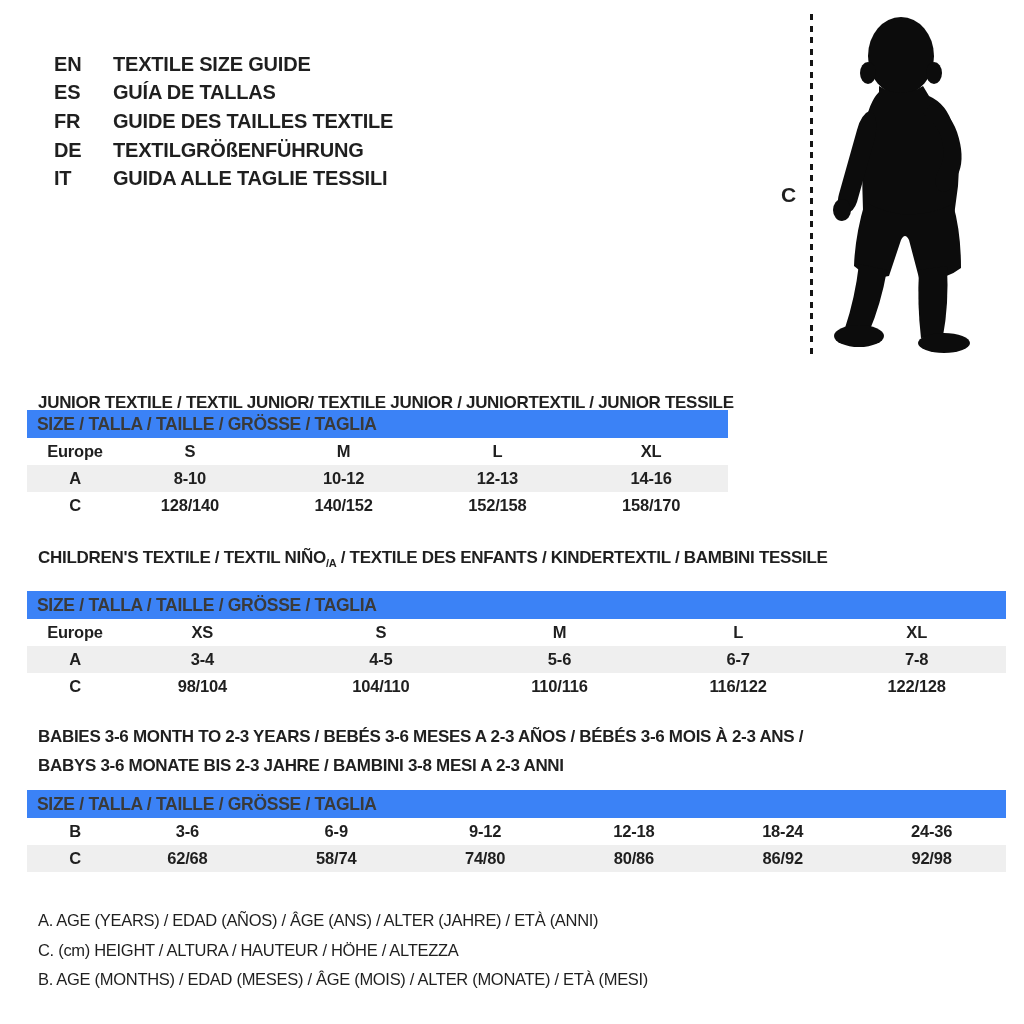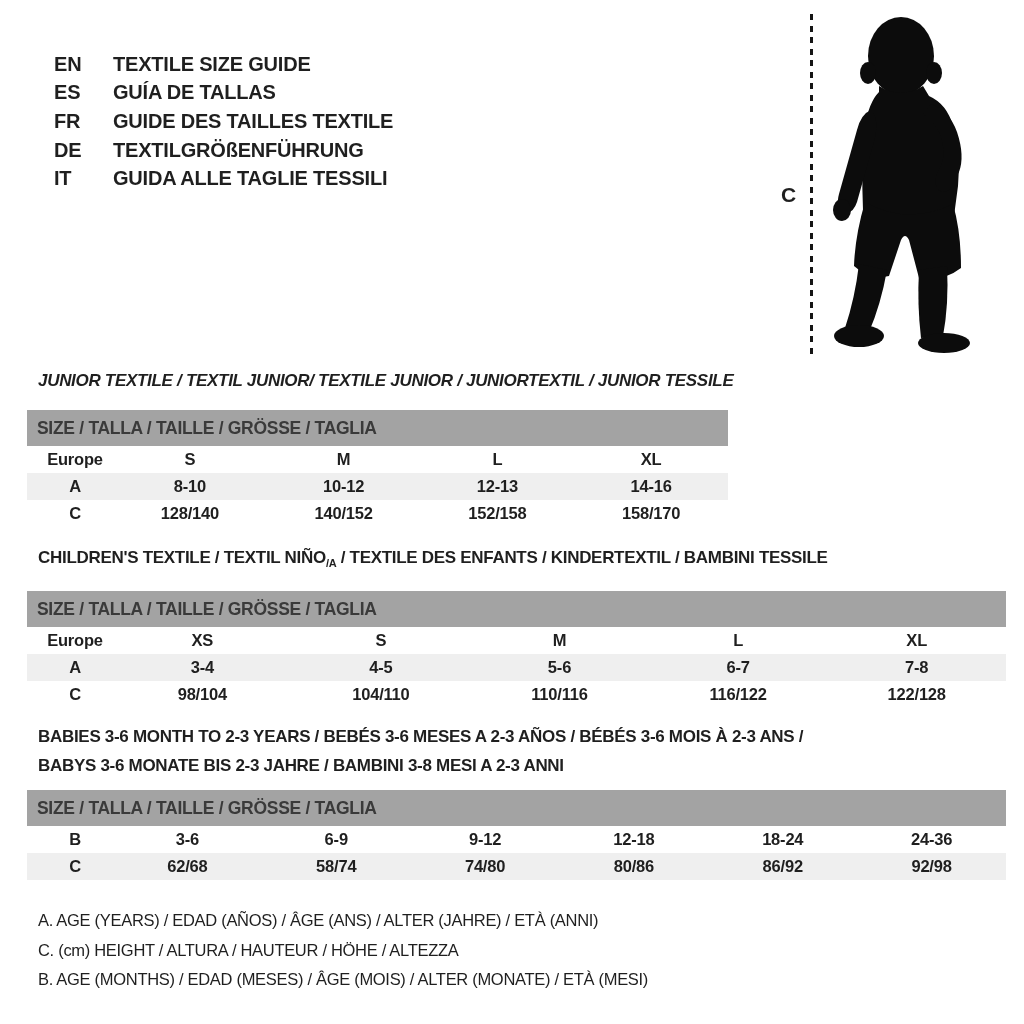--- a/index.html
+++ b/index.html
@@ -23,32 +23,32 @@
   
   .measure-line {
     left: 810px; top: 14px; width: 3px; height: 340px;
     background: repeating-linear-gradient(to bottom, #151515 0 6px, transparent 6px 11.5px);
   }
   .height-label-c { left: 781px; top: 183px; font-size: 21px; font-weight: 700; }
   .baby-figure { left: 827px; top: 14px; }
 
   
   .section-title { font-size: 17px; font-weight: 700; white-space: nowrap; letter-spacing: -0.3px; }
-  .title-junior { left: 38px; top: 371px; font-style: italic; }
+  .title-junior { left: 38px; top: 393px; }
   .title-children { left: 38px; top: 548px; }
   .title-babies { left: 38px; top: 722px; line-height: 29px; }
   .sub-small { font-size: 11px; vertical-align: sub; font-weight: 700; }
 
   
   .size-table { left: 27px; }
   .t-junior { top: 410px; width: 701px; }
   .t-children { top: 591px; width: 979px; }
   .t-babies { top: 790px; width: 979px; }
   .t-head {
-    height: 36px; background: #a3a3a3; display: flex; align-items: center;
+    height: 28px; background: #3b82f6; display: flex; align-items: center;
     padding-left: 10px; font-size: 17.5px; font-weight: 700; color: #3a3a3a;
     letter-spacing: -0.3px;
   }
   .t-row { display: grid; height: 27px; align-items: center; font-size: 16.5px; font-weight: 700; }
   .t-row.alt { background: #efefef; }
   .cols4 { grid-template-columns: 86px repeat(4, 1fr); }
   .cols5 { grid-template-columns: 86px repeat(5, 1fr); }
   .cols6 { grid-template-columns: 86px repeat(6, 1fr); }
   .t-row > span { text-align: center; }
   .t-row > span.rowlabel { text-align: center; padding-left: 10px; }

